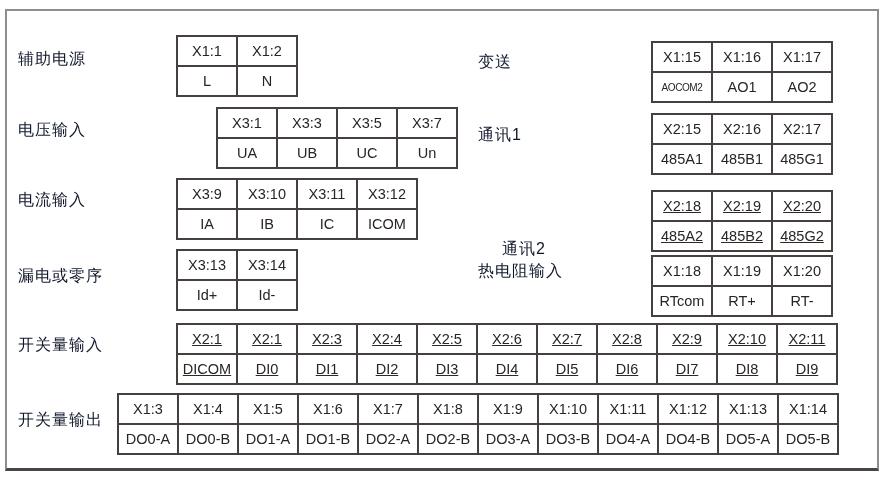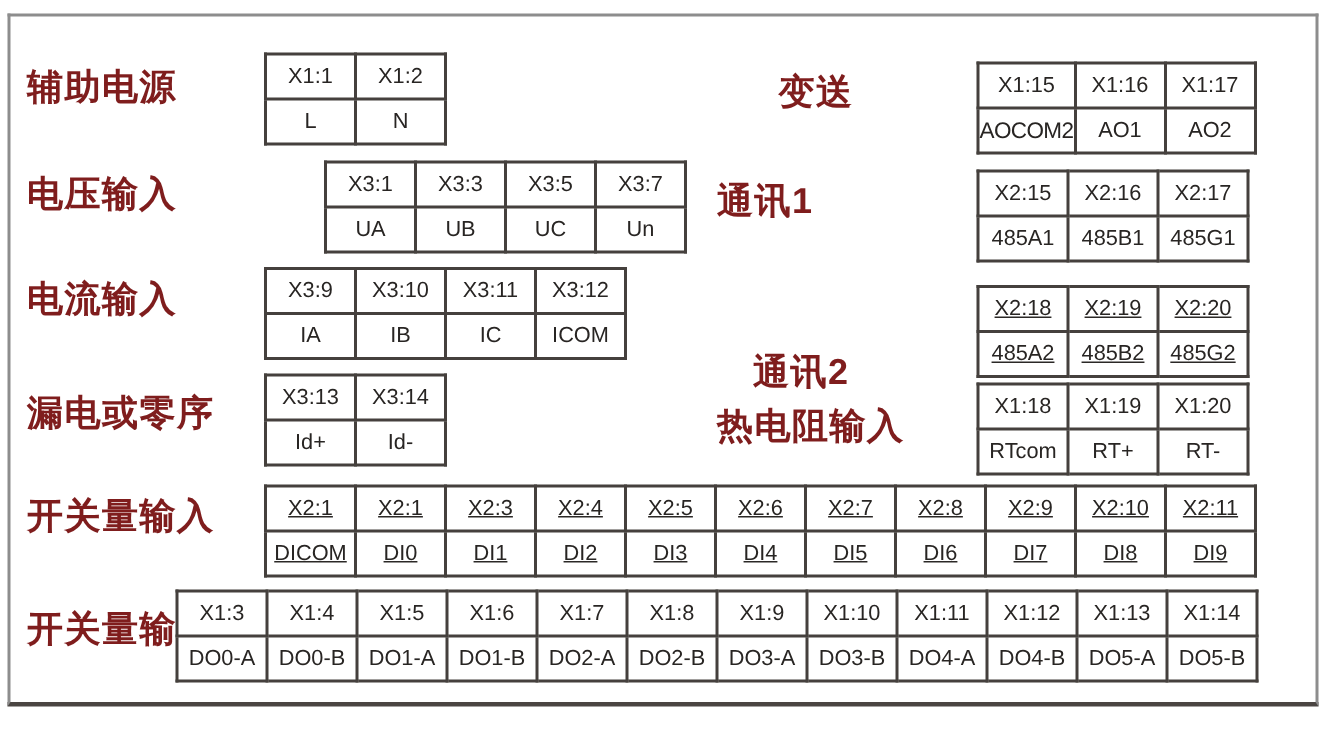--- a/index.html
+++ b/index.html
@@ -6,42 +6,42 @@
   #stage{
     position:relative;width:885px;height:487px;background:#ffffff;overflow:hidden;
     font-family:"Liberation Sans","DejaVu Sans",sans-serif;color:#2b2826;
   }
   #frame{
     position:absolute;left:5px;top:9px;width:874px;height:462px;
     box-sizing:border-box;background:#ffffff;
     border:2px solid #8d8d8d;border-bottom:3px solid #4a4542;
   }
   .sec-label{
-    position:absolute;font-size:24px;line-height:24px;color:#7f1d1d;
-    letter-spacing:1px;white-space:nowrap;font-weight:bold;
+    position:absolute;font-size:16px;line-height:24px;color:#0f172a;
+    letter-spacing:1px;white-space:nowrap;
   }
   .tbl-holder{position:absolute;}
   .tbl-holder table{border-collapse:collapse;background:#ffffff;}
   .tbl-holder td{
     box-sizing:content-box;width:58px;height:28px;padding:0;
     border:2px solid #45403d;text-align:center;vertical-align:middle;
     font-size:14.5px;color:#282523;white-space:nowrap;
   }
-  .tbl-holder td.sm{font-size:15px;letter-spacing:-0.4px;}
+  .tbl-holder td.sm{font-size:10px;letter-spacing:-0.4px;}
   
   #lbl-aux-power      {left:18px; top:47px;}
   #lbl-voltage-input  {left:18px; top:118px;}
   #lbl-current-input  {left:18px; top:188px;}
   #lbl-leakage-zero-seq{left:18px;top:264px;}
   #lbl-digital-input  {left:18px; top:333px;}
   #lbl-digital-output {left:18px; top:408px;}
-  #lbl-transmit       {left:478px;top:50px;margin-left:41px;}
+  #lbl-transmit       {left:478px;top:50px;}
   #lbl-comm1          {left:478px;top:123px;}
   #lbl-comm2          {left:502px;top:193px;margin-top:44px;}
-  #lbl-rtd-input      {left:478px;top:273px;}
+  #lbl-rtd-input      {left:478px;top:259px;}
   
   #tbl-aux-power      {left:176px;top:35px;}
   #tbl-voltage-input  {left:176px;top:107px;padding-left:40px;}
   #tbl-current-input  {left:176px;top:178px;}
   #tbl-leakage-zero-seq{left:176px;top:249px;border-radius:21px;}
   #tbl-digital-input  {left:176px;top:323px;text-decoration:underline;}
   #tbl-digital-output {left:117px;top:393px;border-radius:28px;}
   #tbl-transmit       {left:651px;top:41px;}
   #tbl-comm1          {left:651px;top:113px;}
   #tbl-comm2          {left:651px;top:190px;text-decoration:underline;}

